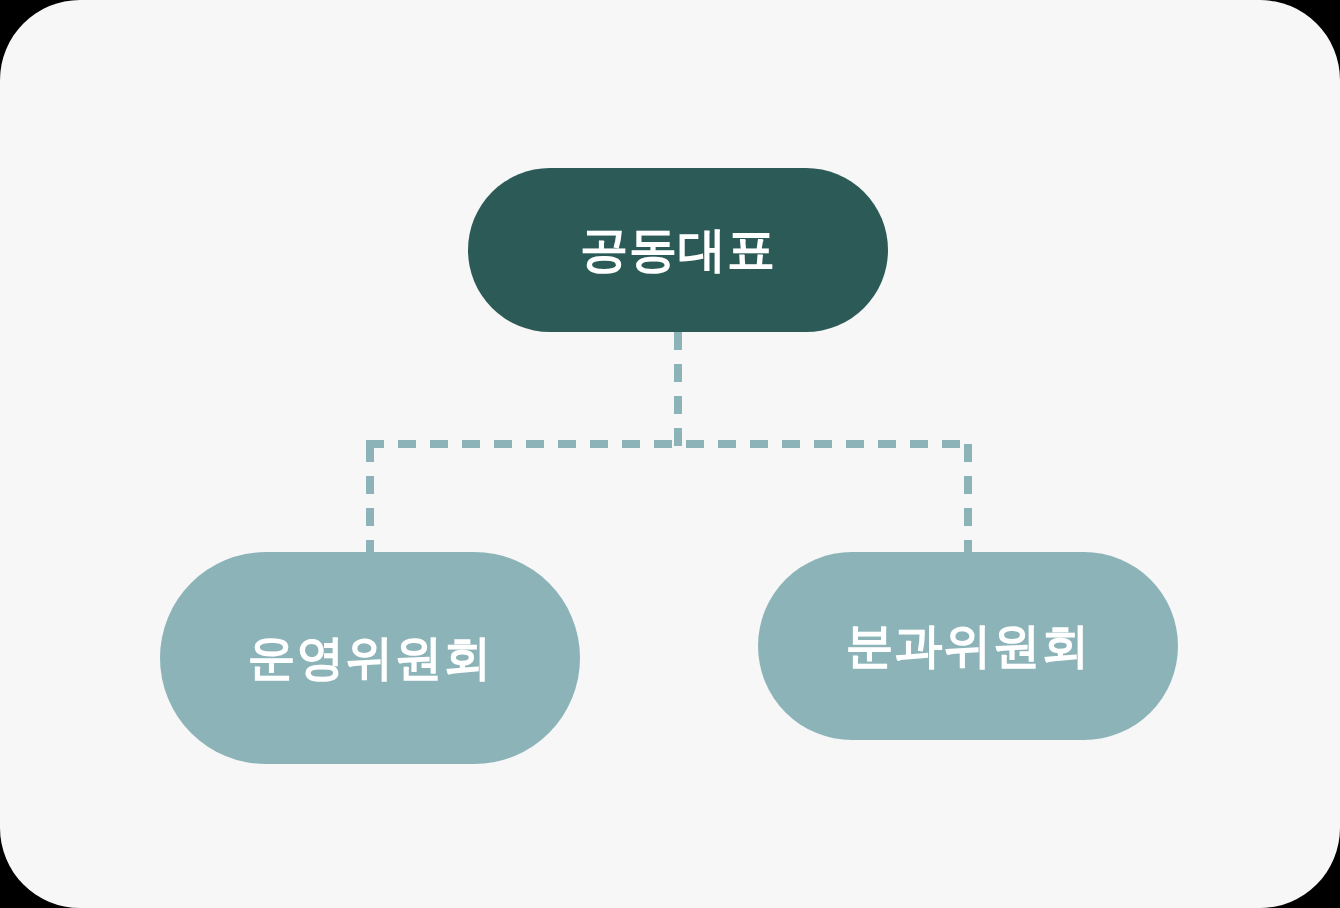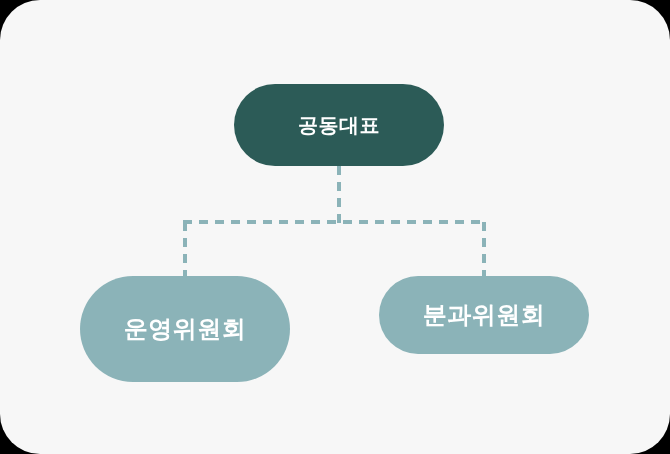--- a/index.html
+++ b/index.html
@@ -55,36 +55,36 @@
 
   #node-root {
     left: 234px;
     top: 84px;
     width: 210px;
     height: 82px;
     background: #2c5b57;
   }
 
   #node-root .node-label {
-    font-size: 20px;
+    font-size: 24px;
   }
 
   #node-steering {
     left: 80px;
     top: 276px;
     width: 210px;
     height: 106px;
     background: #8bb3b8;
   }
 
   #node-sub {
     left: 379px;
     top: 276px;
     width: 210px;
-    height: 78px;
+    height: 94px;
     background: #8bb3b8;
   }
 
   #node-steering .node-label,
   #node-sub .node-label {
     font-size: 24px;
   }
 </style>
 </head>
 <body>

